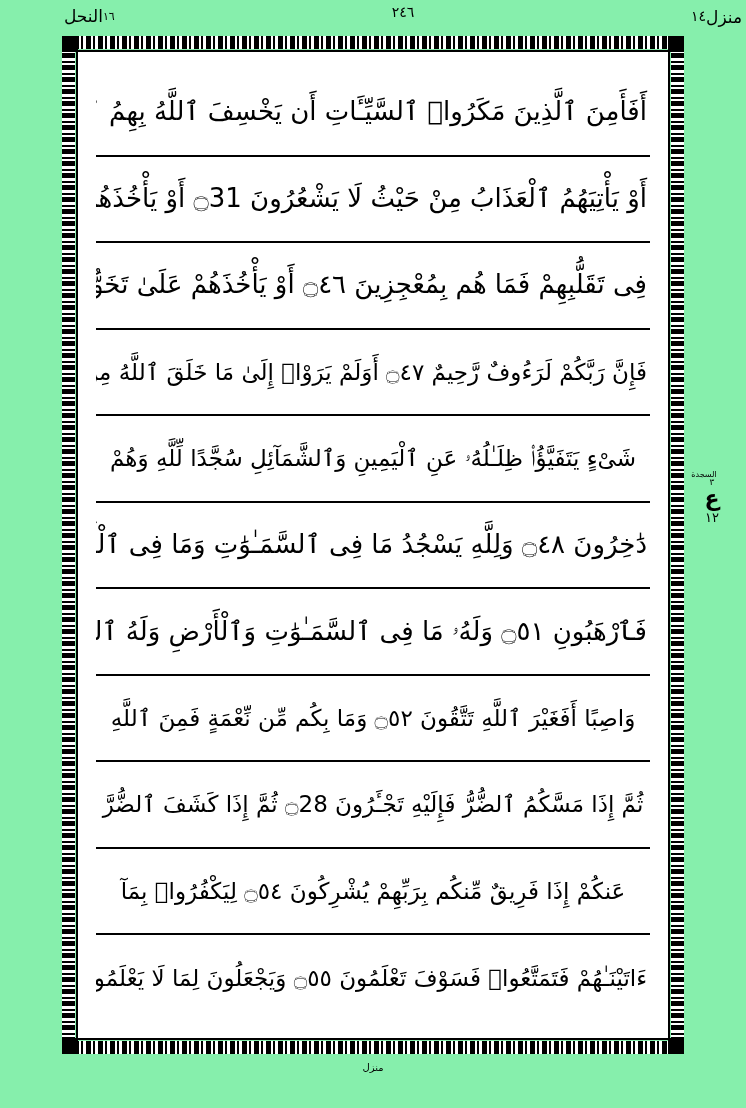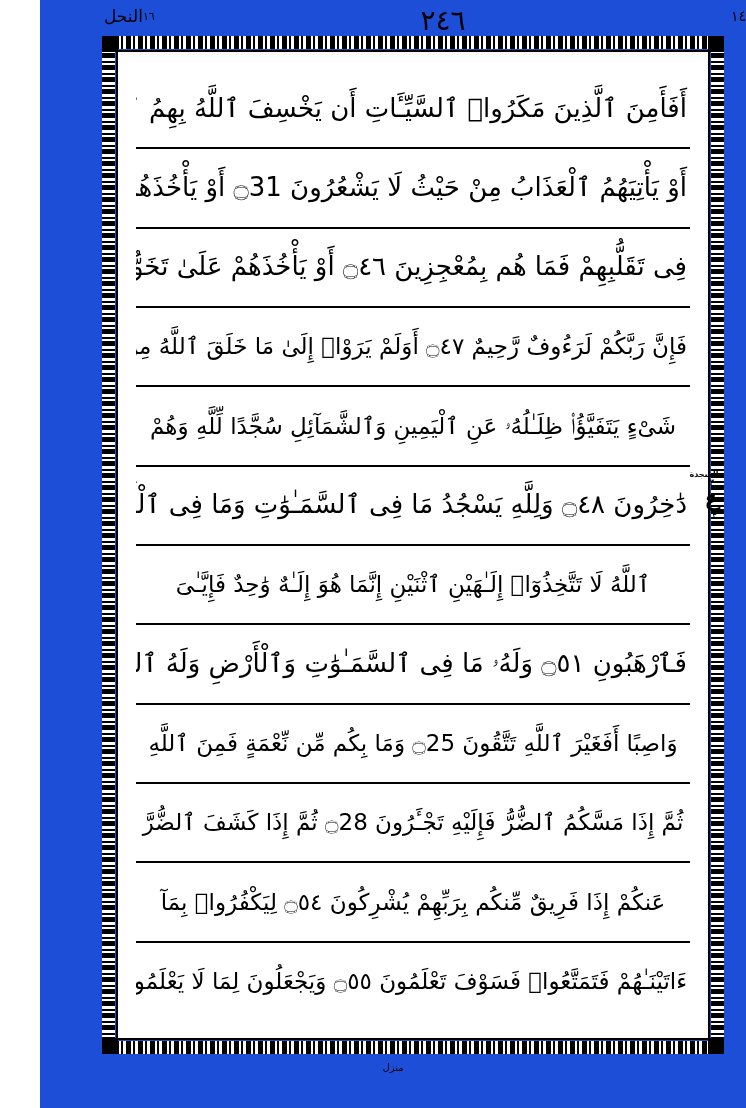--- a/index.html
+++ b/index.html
@@ -5,40 +5,39 @@
   html,body{margin:0;padding:0;background:#ffffff;}
   body{
     width:746px;height:1108px;
     font-family:"DejaVu Sans","Liberation Sans",sans-serif;
     color:#000;
     position:relative;
     overflow:hidden;
   }
   #page{
     position:absolute;inset:0;
-    background:#1d4ed8;
-    margin-left:40px;
+    background:#86efac;
   }
 
   
   .header{
     position:absolute;top:4px;left:62px;width:682px;height:30px;
   }
   .hdr-left{
     position:absolute;left:2px;top:2px;
     direction:rtl;text-align:right;
     font-size:17px;line-height:20px;
     font-family:"DejaVu Sans",sans-serif;
     white-space:nowrap;
   }
   .hdr-left .num{font-size:11px;vertical-align:2px;margin-right:3px;}
   .hdr-center{
     position:absolute;left:0;right:0;top:0;
     text-align:center;
-    font-size:28px;letter-spacing:1px;
+    font-size:14px;letter-spacing:1px;
     font-family:"DejaVu Sans",sans-serif;
   }
   .hdr-right{
     position:absolute;right:2px;top:2px;
     direction:rtl;text-align:left;
     font-size:17px;line-height:20px;
     white-space:nowrap;
   }
   .hdr-right .num{font-size:14px;vertical-align:2px;margin-left:3px;}
 
@@ -142,21 +141,21 @@
   .ruku-mark{
     position:absolute;
     right:12px;
     width:44px;
     direction:rtl;text-align:center;
     font-family:"DejaVu Sans",sans-serif;
     line-height:1.05;
   }
   .ruku-mark .r-top{font-size:9px;display:block;}
   .ruku-mark .r-ayn{font-size:22px;display:block;font-weight:bold;}
-  .ruku-mark .r-bot{font-size:10px;display:block;}
+  .ruku-mark .r-bot{font-size:13px;display:block;}
   .sajda-note{
     position:absolute;
     font-size:8px;
     direction:rtl;
     text-align:center;
     font-family:"DejaVu Sans",sans-serif;
   }
 
   
   .manzil{
@@ -207,44 +206,41 @@
         </div>
         <div class="ayah-line dense">
           <div class="ayah-text">فَإِنَّ رَبَّكُمْ لَرَءُوفٌ رَّحِيمٌ ۝٤٧ أَوَلَمْ يَرَوْا۟ إِلَىٰ مَا خَلَقَ ٱللَّهُ مِن</div>
         </div>
         <div class="ayah-line dense">
           <div class="ayah-text">شَىْءٍ يَتَفَيَّؤُا۟ ظِلَـٰلُهُۥ عَنِ ٱلْيَمِينِ وَٱلشَّمَآئِلِ سُجَّدًا لِّلَّهِ وَهُمْ</div>
         </div>
         <div class="ayah-line">
           <div class="ayah-text">دَٰخِرُونَ ۝٤٨ وَلِلَّهِ يَسْجُدُ مَا فِى ٱلسَّمَـٰوَٰتِ وَمَا فِى ٱلْأَرْضِ</div>
         </div>
-        <div class="ayah-line dense">
-          <div class="ayah-text">ٱللَّهُ لَا تَتَّخِذُوٓا۟ إِلَـٰهَيْنِ ٱثْنَيْنِ إِنَّمَا هُوَ إِلَـٰهٌ وَٰحِدٌ فَإِيَّـٰىَ</div>
-        </div>
         <div class="ayah-line">
           <div class="ayah-text">فَٱرْهَبُونِ ۝٥١ وَلَهُۥ مَا فِى ٱلسَّمَـٰوَٰتِ وَٱلْأَرْضِ وَلَهُ ٱلدِّينُ</div>
         </div>
         <div class="ayah-line dense">
-          <div class="ayah-text">وَاصِبًا أَفَغَيْرَ ٱللَّهِ تَتَّقُونَ ۝25 وَمَا بِكُم مِّن نِّعْمَةٍ فَمِنَ ٱللَّهِ</div>
+          <div class="ayah-text">وَاصِبًا أَفَغَيْرَ ٱللَّهِ تَتَّقُونَ ۝٥٢ وَمَا بِكُم مِّن نِّعْمَةٍ فَمِنَ ٱللَّهِ</div>
         </div>
         <div class="ayah-line dense">
           <div class="ayah-text">ثُمَّ إِذَا مَسَّكُمُ ٱلضُّرُّ فَإِلَيْهِ تَجْـَٔرُونَ ۝28 ثُمَّ إِذَا كَشَفَ ٱلضُّرَّ</div>
         </div>
         <div class="ayah-line dense">
           <div class="ayah-text">عَنكُمْ إِذَا فَرِيقٌ مِّنكُم بِرَبِّهِمْ يُشْرِكُونَ ۝٥٤ لِيَكْفُرُوا۟ بِمَآ</div>
         </div>
         <div class="ayah-line dense">
           <div class="ayah-text">ءَاتَيْنَـٰهُمْ فَتَمَتَّعُوا۟ فَسَوْفَ تَعْلَمُونَ ۝٥٥ وَيَجْعَلُونَ لِمَا لَا يَعْلَمُونَ</div>
         </div>
 
       </div>
     </div>
   </div>
 
-  <div class="sajda-note" style="top:470px;right:22px;width:40px;font-weight:bold;">السجدة</div>
+  <div class="sajda-note" style="top:470px;right:22px;width:40px;">السجدة</div>
 
   <div class="ruku-mark" style="top:478px;">
     <span class="r-top">٣</span>
     <span class="r-ayn">ع</span>
     <span class="r-bot">١٢</span>
   </div>
 
   <div class="manzil">منزل</div>
 
 </div>

